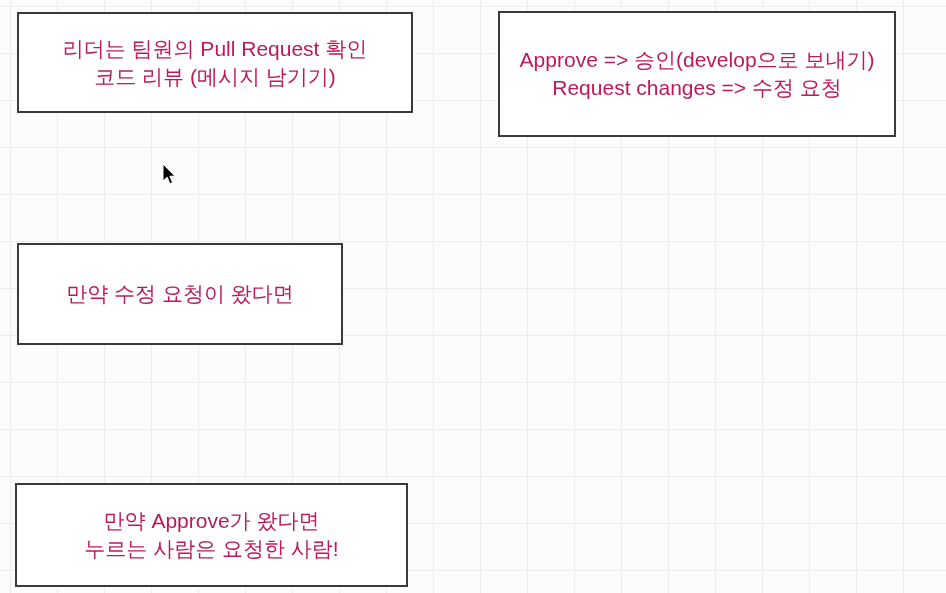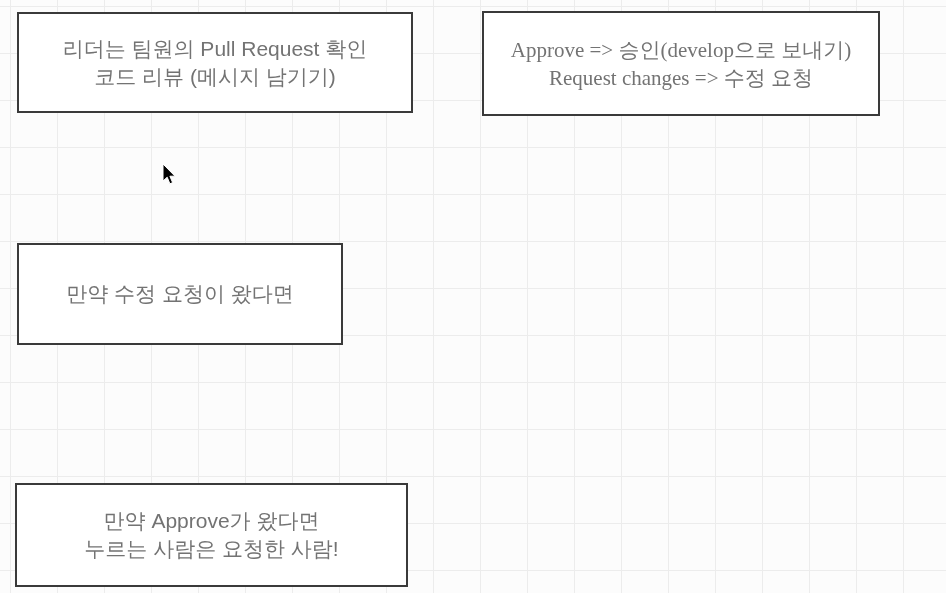--- a/index.html
+++ b/index.html
@@ -26,27 +26,27 @@
   .note-box {
     position: absolute;
     box-sizing: border-box;
     background: #ffffff;
     border: 2px solid #3a3a3a;
     display: flex;
     flex-direction: column;
     align-items: center;
     justify-content: center;
     text-align: center;
-    color: #737373;
+    color: #be185d;
     font-size: 21px;
     line-height: 28px;
     white-space: nowrap;
   }
   #box-leader-review        { left: 17px;  top: 12px;  width: 396px; height: 101px; }
-  #box-approve-meaning      { left: 482px; top: 11px;  width: 398px; height: 105px; font-family: Liberation Serif, serif; }
+  #box-approve-meaning      { left: 498px; top: 11px;  width: 398px; height: 126px; }
   #box-request-changes-flow { left: 17px;  top: 243px; width: 326px; height: 102px; }
   #box-approve-flow         { left: 15px;  top: 475px; width: 393px; height: 104px; margin-top: 8px; }
   .cursor {
     position: absolute;
     left: 162px;
     top: 164px;
     width: 14px;
     height: 21px;
     pointer-events: none;
   }

